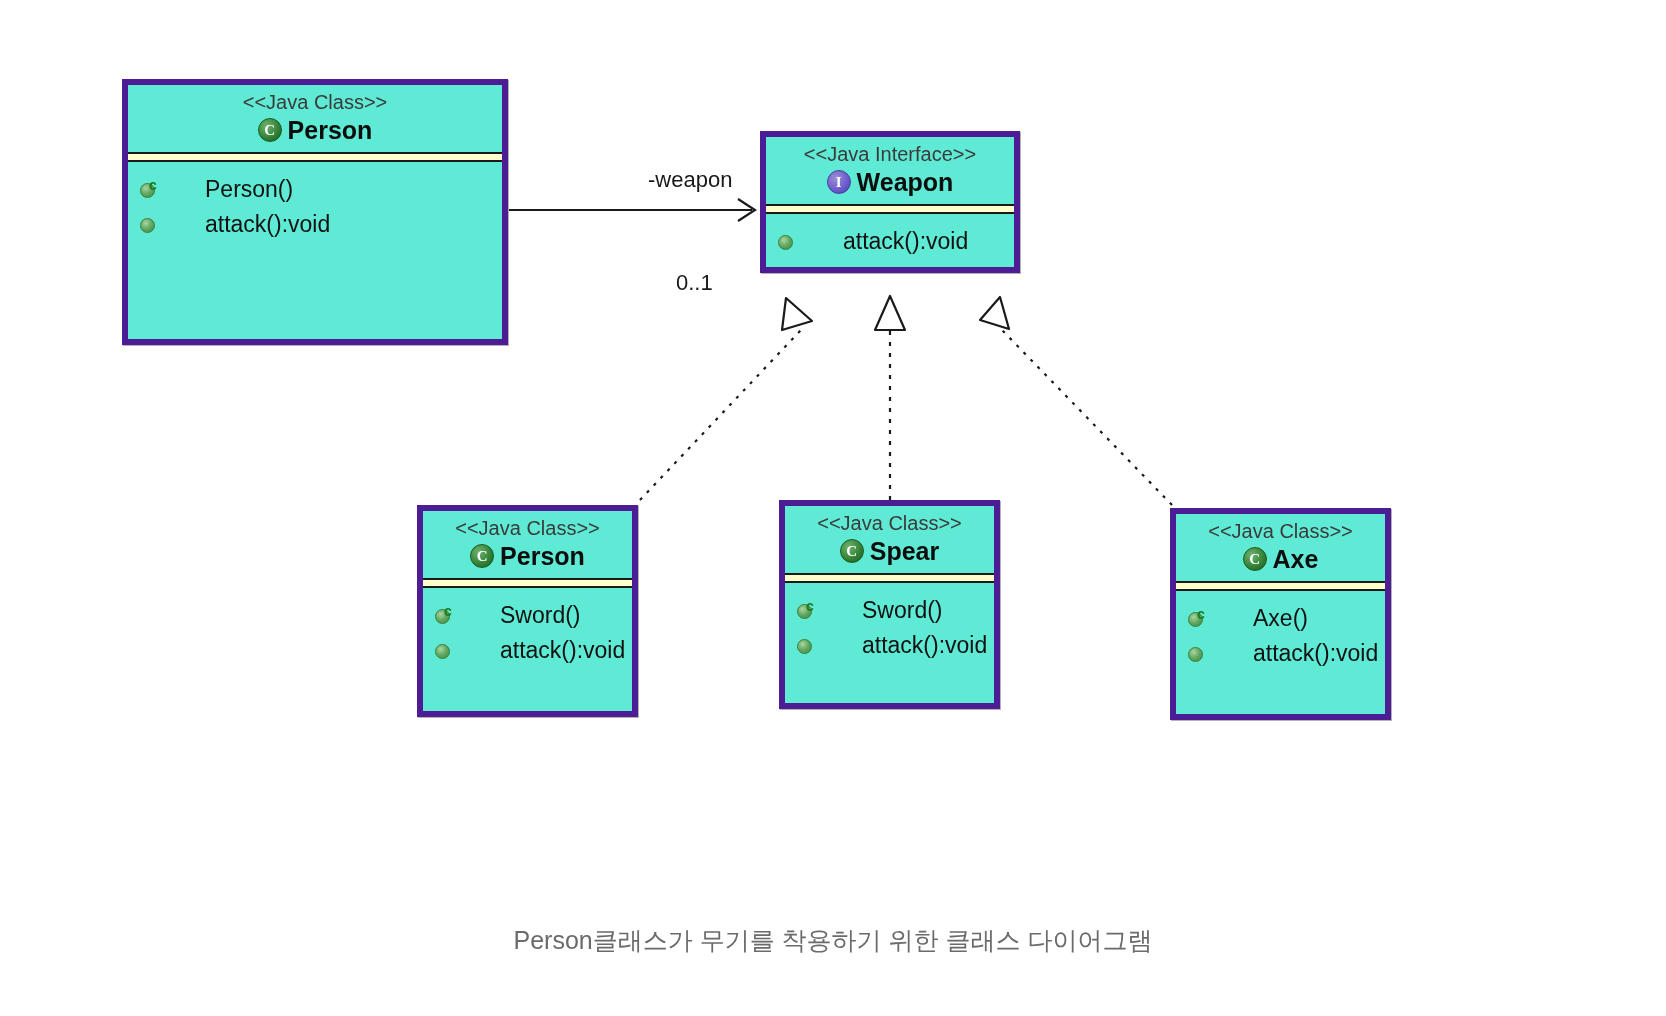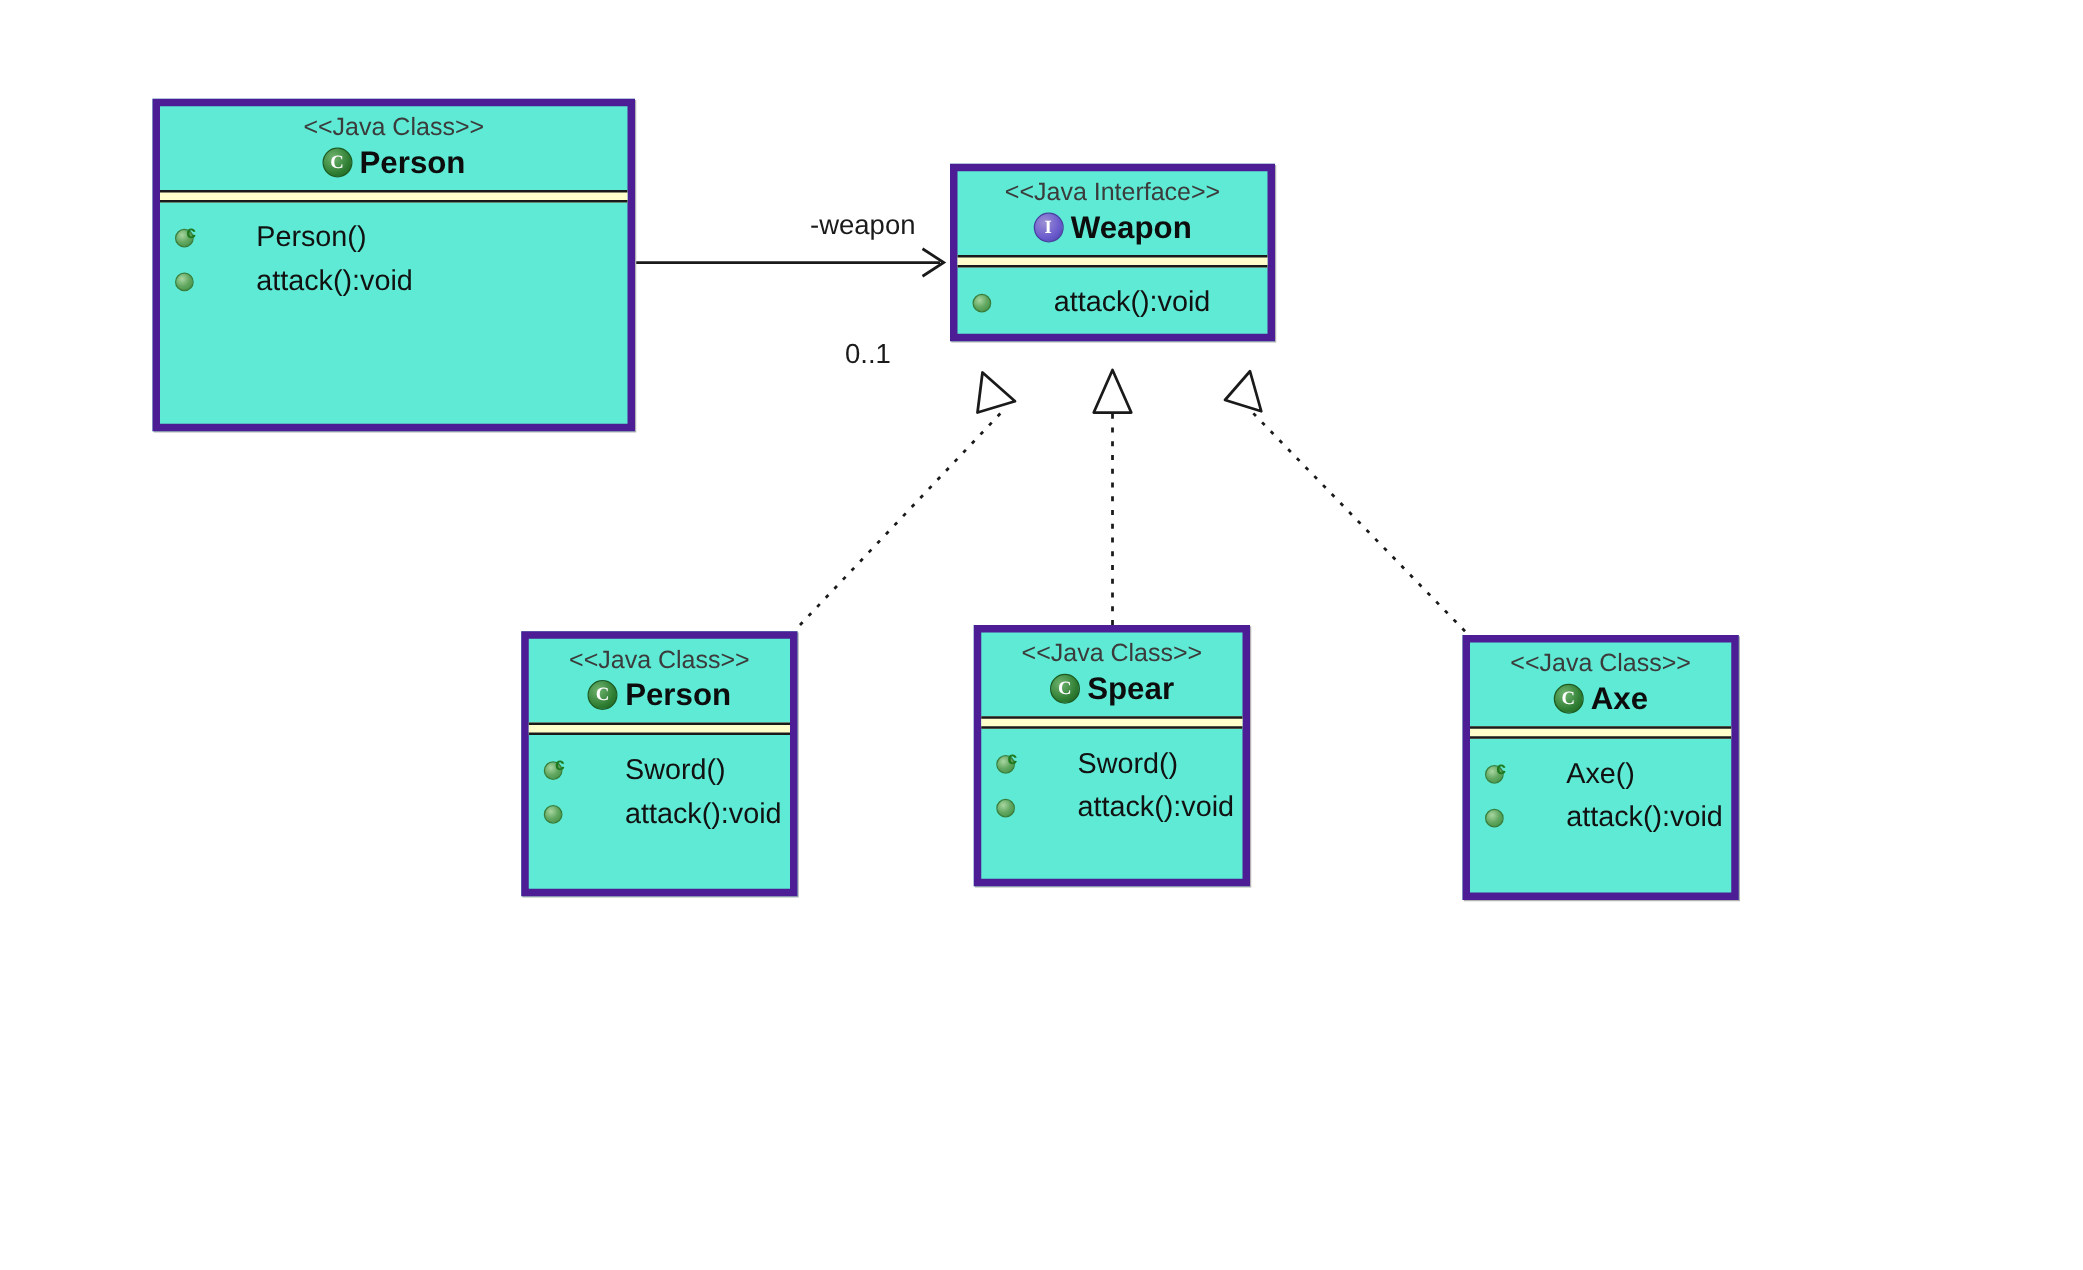--- a/index.html
+++ b/index.html
@@ -298,14 +298,15 @@
       </div>
       <div class="member">
         <span class="bullet-wrap">
           <span class="bullet"></span>
         </span>
         <span class="member-label">attack():void</span>
       </div>
     </div>
   </div>
 
+  <div class="caption">Person클래스가 무기를 착용하기 위한 클래스 다이어그램</div>
 
 </div>
 
 </body></html>

